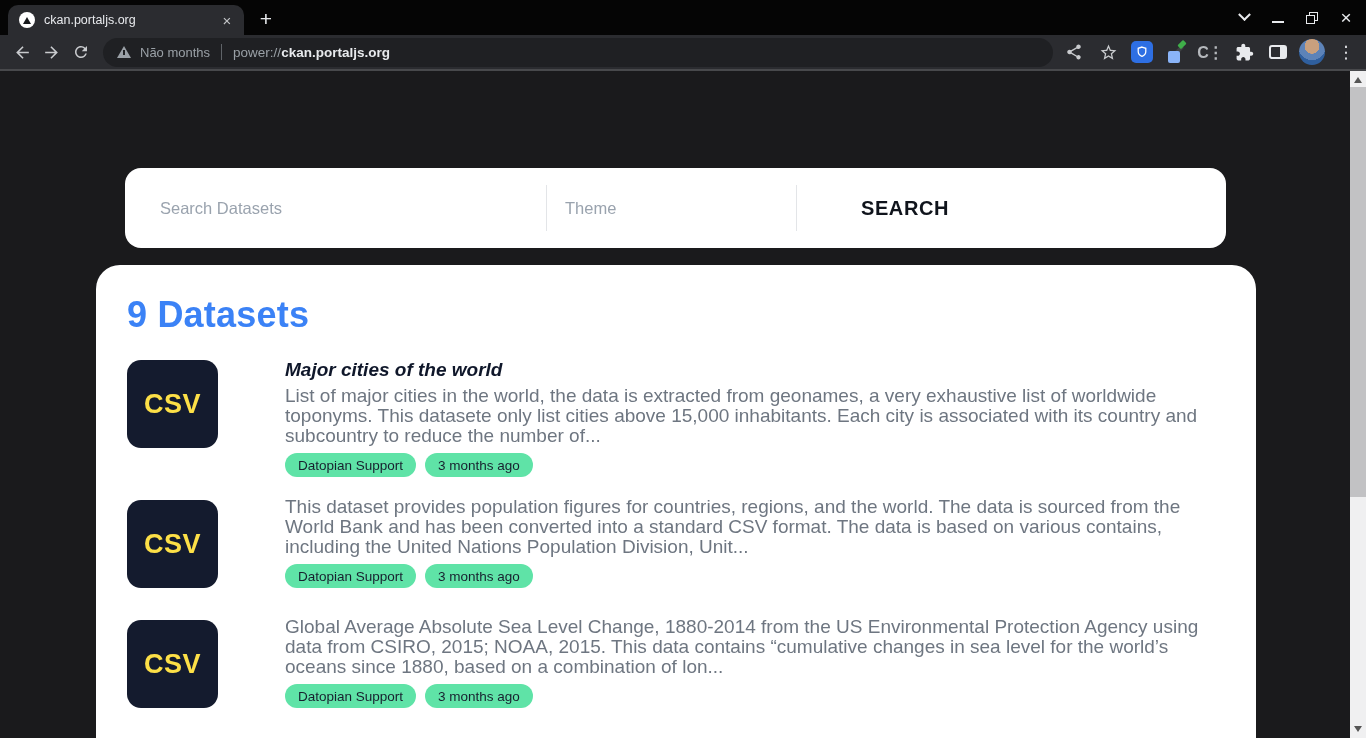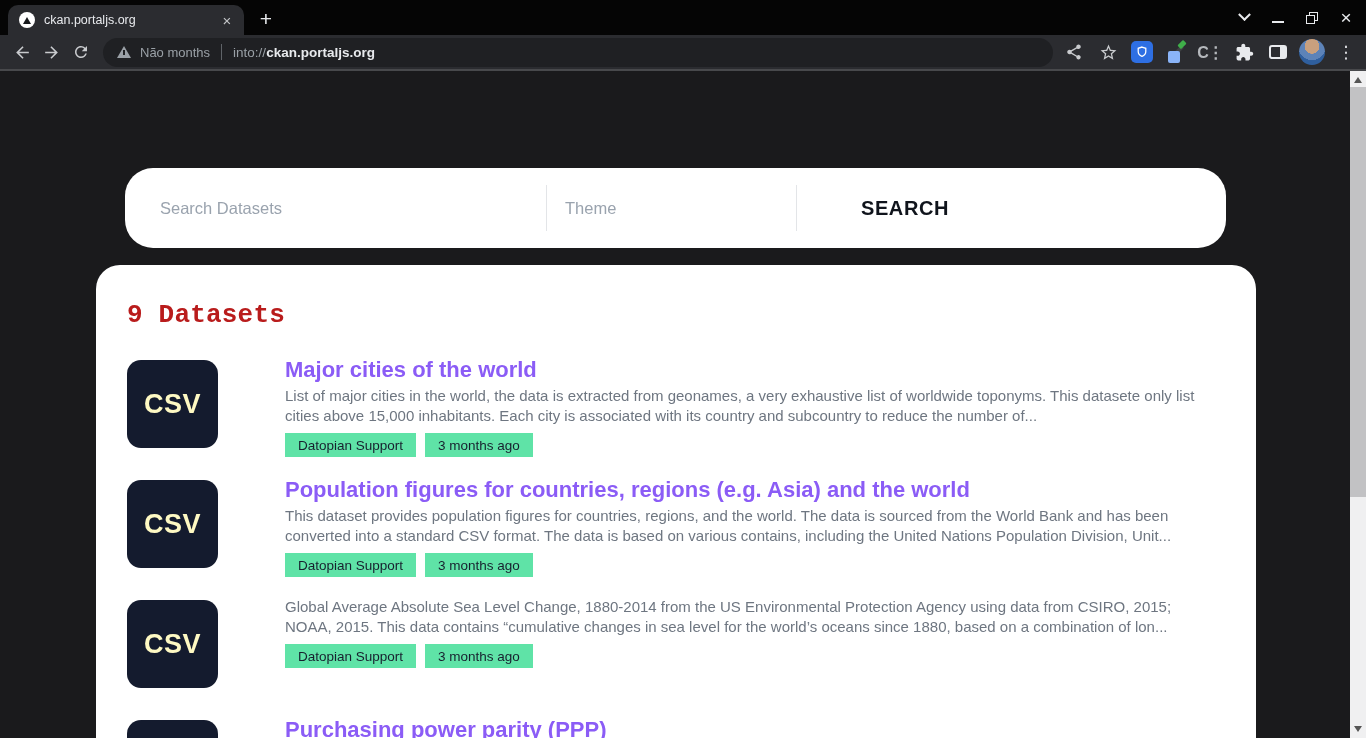--- a/index.html
+++ b/index.html
@@ -58,44 +58,44 @@
   .content { position:relative; height:667px; background:#1a1a1c; }
 
   .pg-scrollbar { position:absolute; right:0; top:0; width:16px; height:100%; background:#f0f0f1; }
   .sb-arrow-up { position:absolute; top:6px; left:3.5px; width:0; height:0; border-left:4.5px solid transparent;
                  border-right:4.5px solid transparent; border-bottom:6px solid #555; }
   .sb-thumb { position:absolute; top:16px; left:0; width:16px; height:410px; background:#c2c2c4; }
   .sb-arrow-dn { position:absolute; bottom:6px; left:3.5px; width:0; height:0; border-left:4.5px solid transparent;
                  border-right:4.5px solid transparent; border-top:6px solid #555; }
 
   .search-card { position:absolute; left:125px; top:97px; width:1101px; height:80px; background:#ffffff;
-                 border-radius:28px; display:flex; align-items:center; }
+                 border-radius:16px; display:flex; align-items:center; }
   .sfield { height:100%; border:none; outline:none; background:transparent; font-size:16.5px;
             font-family:"Liberation Sans", sans-serif; color:#10141c; }
   .sfield::placeholder { color:#9aa3ae; opacity:1; }
   .sf1 { width:421px; padding-left:35px; }
   .sf2 { width:249px; padding-left:18px; }
   .sf3 { flex:1; padding-left:18px; }
   .vdivider { width:1px; height:46px; background:#e3e5e8; flex:0 0 1px; }
   .search-btn { width:216px; height:100%; border:none; background:transparent; font-family:"Liberation Sans", sans-serif;
                 font-size:20px; font-weight:700; letter-spacing:0.6px; color:#10141c; cursor:pointer; }
 
   .datasets-card { position:absolute; left:96px; top:194px; width:1160px; height:600px; background:#ffffff;
                    border-radius:24px 24px 0 0; padding:30px 35px 0 31px; }
-  .ds-heading { font-size:26px; line-height:40px; font-weight:700; color:#b91c1c; letter-spacing:0.2px;font-family:Liberation Mono, monospace; }
+  .ds-heading { font-size:36px; line-height:40px; font-weight:700; color:#3b82f6; letter-spacing:0.2px; }
   .ds-list { margin-top:22px; }
   .ds-item { display:flex; align-items:flex-start; margin-bottom:20px; min-height:100px; }
-  .fmt-icon { width:91px; height:88px; margin-top:3px; border-radius:14px; background:#141b2e; color:#fef9c3;
+  .fmt-icon { width:91px; height:88px; margin-top:3px; border-radius:14px; background:#141b2e; color:#fde047;
               display:flex; align-items:center; justify-content:center; font-size:27px; font-weight:700;
               letter-spacing:0.5px; flex:0 0 91px; }
   .ds-body { margin-left:67px; width:936px; }
-  .ds-title { font-size:22px; line-height:26px; font-weight:700; color:#8b5cf6; margin-bottom:3px; cursor:pointer; }
-  .ds-desc { font-size:15px; line-height:20px; color:#6e7681; margin-bottom:7px; }
+  .ds-title { font-size:19px; line-height:26px; font-weight:700; color:#0f172a; margin-bottom:3px; cursor:pointer;font-style:italic; }
+  .ds-desc { font-size:19px; line-height:20px; color:#6e7681; margin-bottom:7px; }
   .ds-badges { display:flex; gap:9px; }
-  .badge { background:#5fe3a7; color:#17202e; border-radius:0; height:24px; display:inline-flex;
+  .badge { background:#5fe3a7; color:#17202e; border-radius:12px; height:24px; display:inline-flex;
            align-items:center; padding:0 13px; font-size:13.5px; }
 </style>
 </head>
 <body>
 
 <div>
   <div class="tabstrip">
     <div class="tab">
       <span class="favicon"></span>
       <span class="tab-title">ckan.portaljs.org</span>
@@ -132,21 +132,21 @@
     </span>
     <span class="navbtn">
       <svg width="18" height="18" viewBox="0 0 24 24">
           <path fill="#c9cbce" d="M17.65 6.35A7.96 7.96 0 0 0 12 4c-4.42 0-7.99 3.58-7.99 8s3.57 8 7.99 8c3.73 0 6.84-2.55 7.73-6h-2.08a5.99 5.99 0 0 1-5.65 4c-3.31 0-6-2.69-6-6s2.69-6 6-6c1.66 0 3.14.69 4.22 1.78L13 11h7V4l-2.35 2.35z"></path>
         </svg>
     </span>
     <div class="omnibox">
       <span class="warn-tri"></span>
       <span class="sec-text">Não months</span>
       <span class="omni-sep"></span>
-      <span class="url-scheme">into://</span>
+      <span class="url-scheme">power://</span>
       <span class="url-host">ckan.portaljs.org</span>
     </div>
     <div class="tool-right">
       <span class="ticon">
         <svg width="18" height="18" viewBox="0 0 24 24">
             <path fill="#c9cbce" d="M18 16.08c-.76 0-1.44.3-1.96.77L8.91 12.7c.05-.23.09-.46.09-.7s-.04-.47-.09-.7l7.05-4.11c.54.5 1.25.81 2.04.81 1.66 0 3-1.34 3-3s-1.34-3-3-3-3 1.34-3 3c0 .24.04.47.09.7L8.04 9.81C7.5 9.31 6.79 9 6 9c-1.66 0-3 1.34-3 3s1.34 3 3 3c.79 0 1.5-.31 2.04-.81l7.12 4.16c-.05.21-.08.43-.08.65 0 1.61 1.31 2.92 2.92 2.92s2.92-1.31 2.92-2.92-1.31-2.92-2.92-2.92z"></path>
           </svg>
       </span>
       <span class="ticon">
         <svg width="19" height="19" viewBox="0 0 24 24">
@@ -204,21 +204,20 @@
       <div class="ds-desc">List of major cities in the world, the data is extracted from geonames, a very exhaustive list of worldwide toponyms. This datasete only list cities above 15,000 inhabitants. Each city is associated with its country and subcountry to reduce the number of...</div>
       <div class="ds-badges">
         <span class="badge">Datopian Support</span>
         <span class="badge">3 months ago</span>
       </div>
     </div>
   </div>
         <div class="ds-item">
     <div class="fmt-icon">CSV</div>
     <div class="ds-body">
-      <div class="ds-title">Population figures for countries, regions (e.g. Asia) and the world</div>
       <div class="ds-desc">This dataset provides population figures for countries, regions, and the world. The data is sourced from the World Bank and has been converted into a standard CSV format. The data is based on various contains, including the United Nations Population Division, Unit...</div>
       <div class="ds-badges">
         <span class="badge">Datopian Support</span>
         <span class="badge">3 months ago</span>
       </div>
     </div>
   </div>
         <div class="ds-item">
     <div class="fmt-icon">CSV</div>
     <div class="ds-body">

